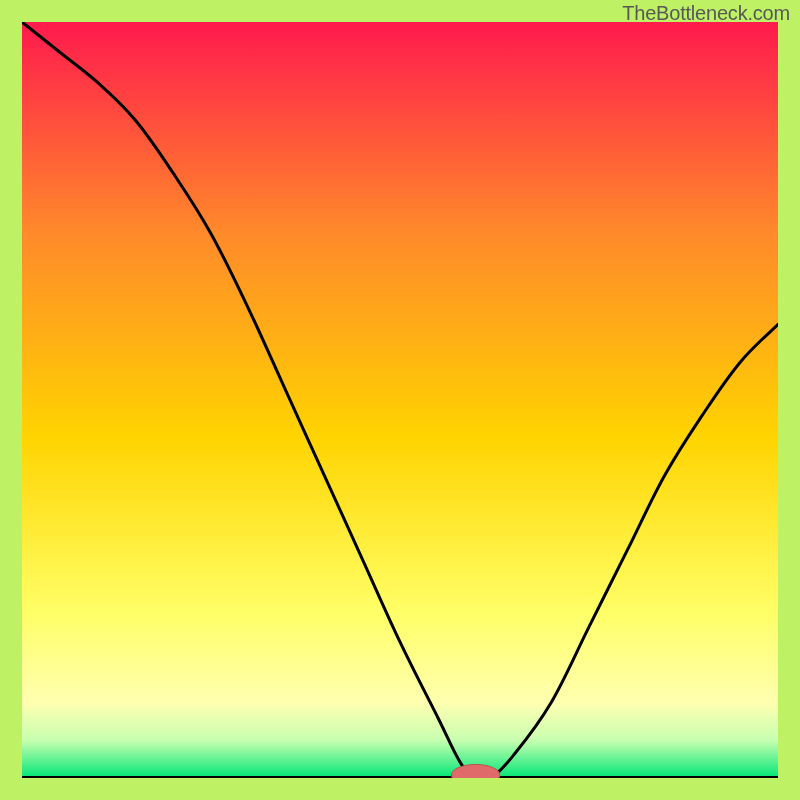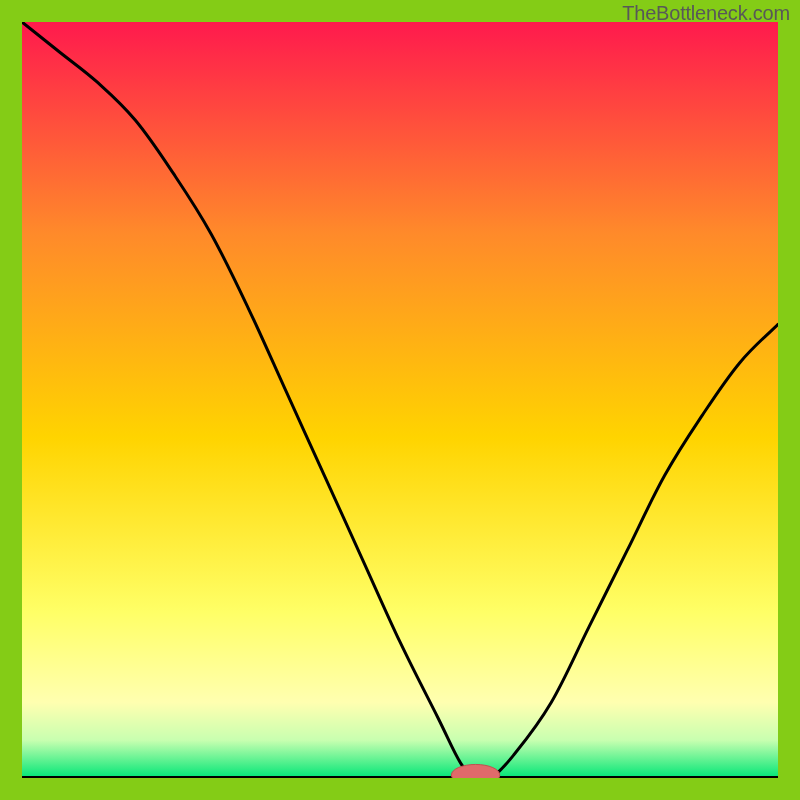--- a/index.html
+++ b/index.html
@@ -8,21 +8,21 @@
     width: 800px;
     height: 800px;
     background: #000;
     overflow: hidden;
     font-family: Arial, Helvetica, sans-serif;
   }
   .root {
     position: relative;
     width: 800px;
     height: 800px;
-    background: #84cc16;
+    background: #bef264;
   }
   .watermark {
     position: absolute;
     top: 2px;
     right: 10px;
     color: #585858;
     font-size: 20px;
     font-weight: 500;
     z-index: 10;
     letter-spacing: -0.2px;

